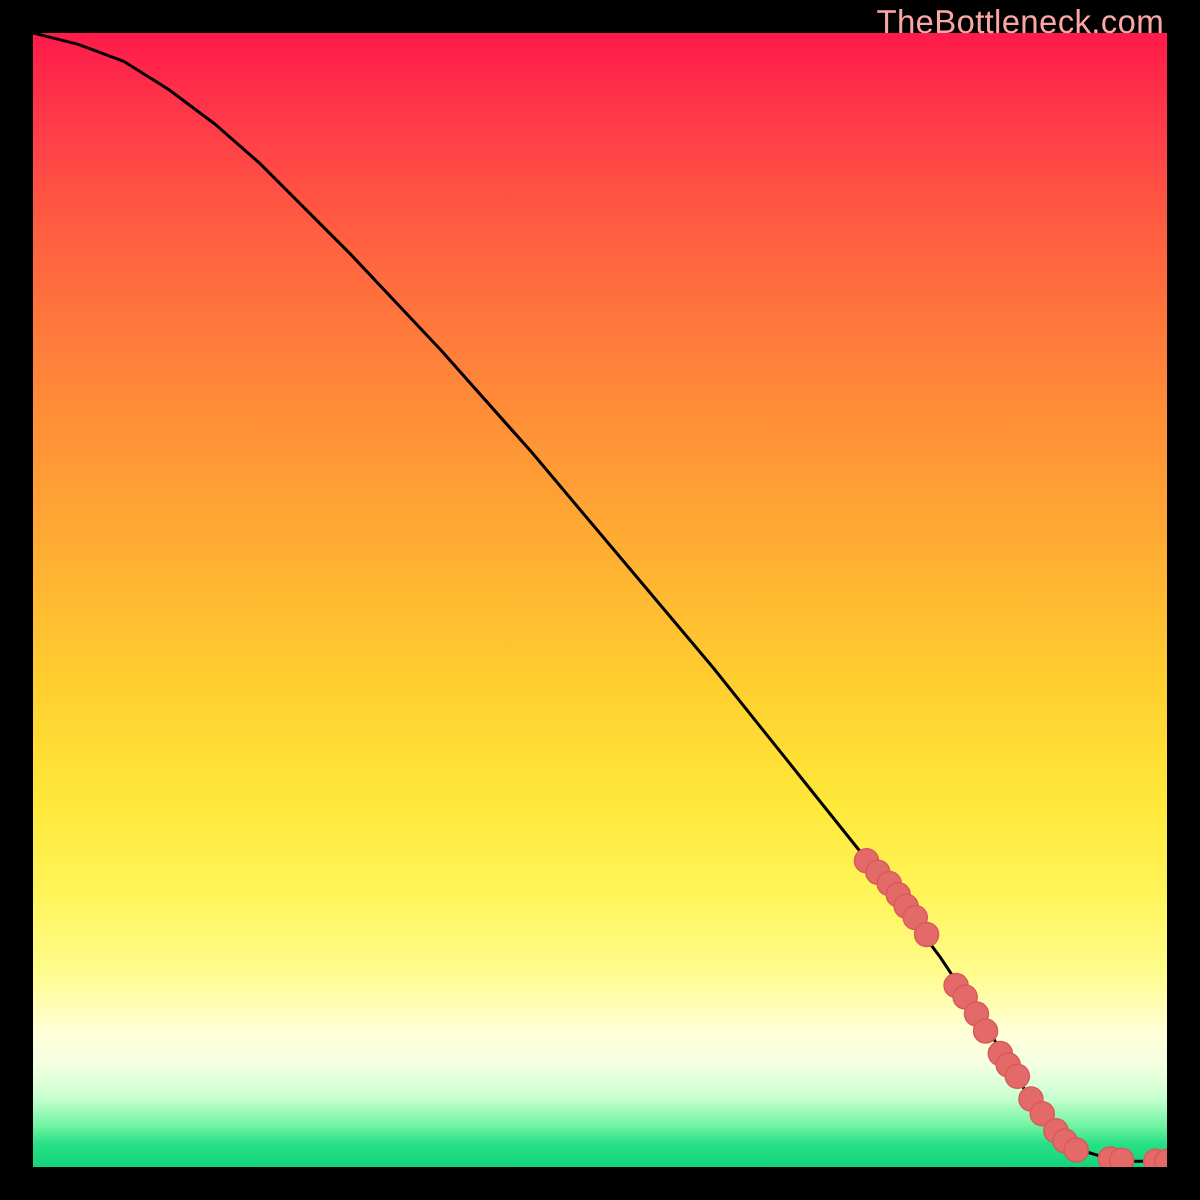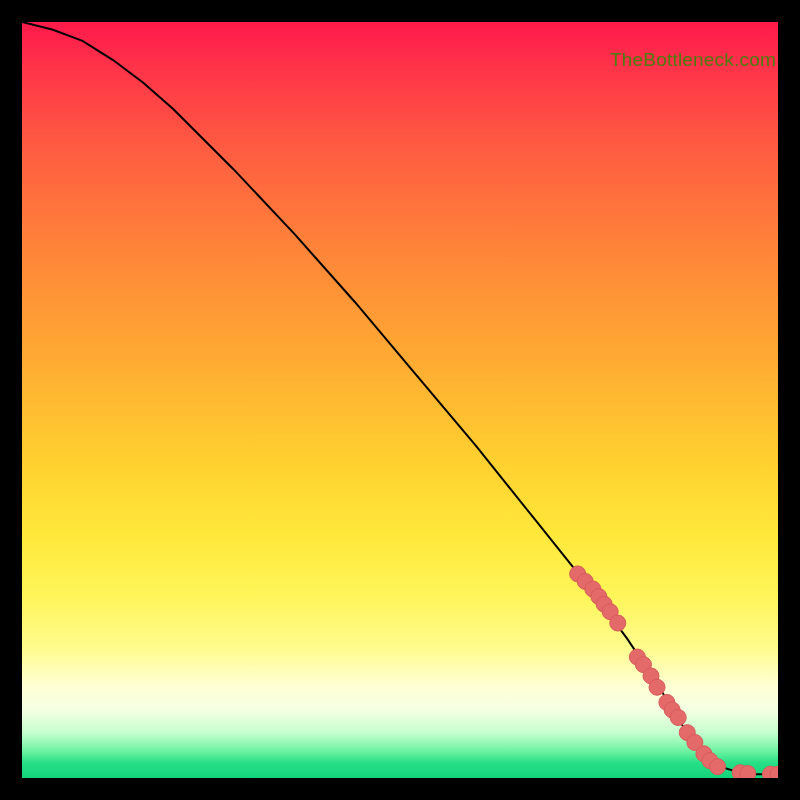--- a/index.html
+++ b/index.html
@@ -46,26 +46,25 @@
       #c6ffcf 94%,
       #6bf2a0 96.5%,
       #27df86 98%,
       #12d47c 100%
     );
   }
   .watermark {
     position: absolute;
     top: 2px;
     right: 24px;
-    color: #4d7c0f;
-    font-size: 19px;
+    color: #fca5a5;
+    font-size: 22px;
     letter-spacing: 0.2px;
     font-weight: 500;
     user-select: none;
-    margin-top: 47px;
   }
   svg.overlay {
     position: absolute;
     inset: 0;
   }
 </style>
 </head>
 <body>
 
 <div class="frame">

